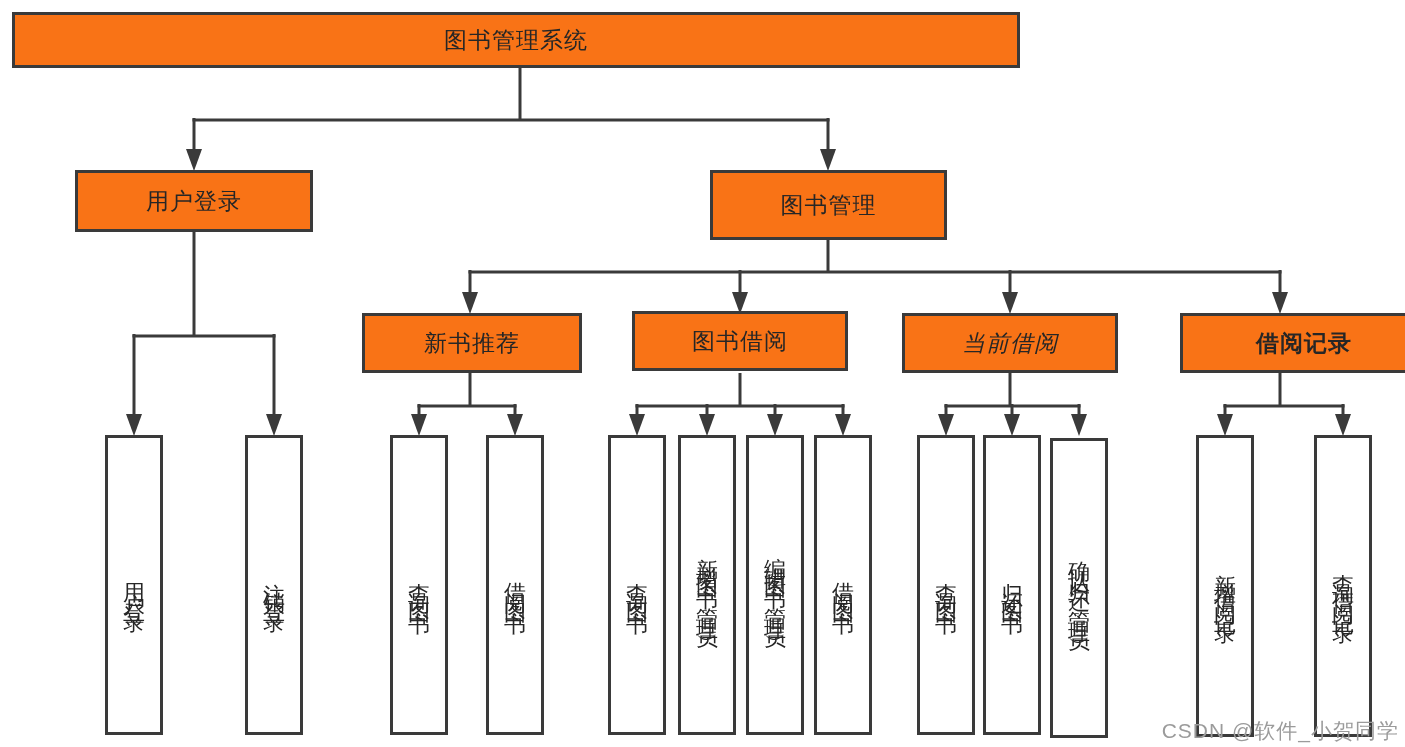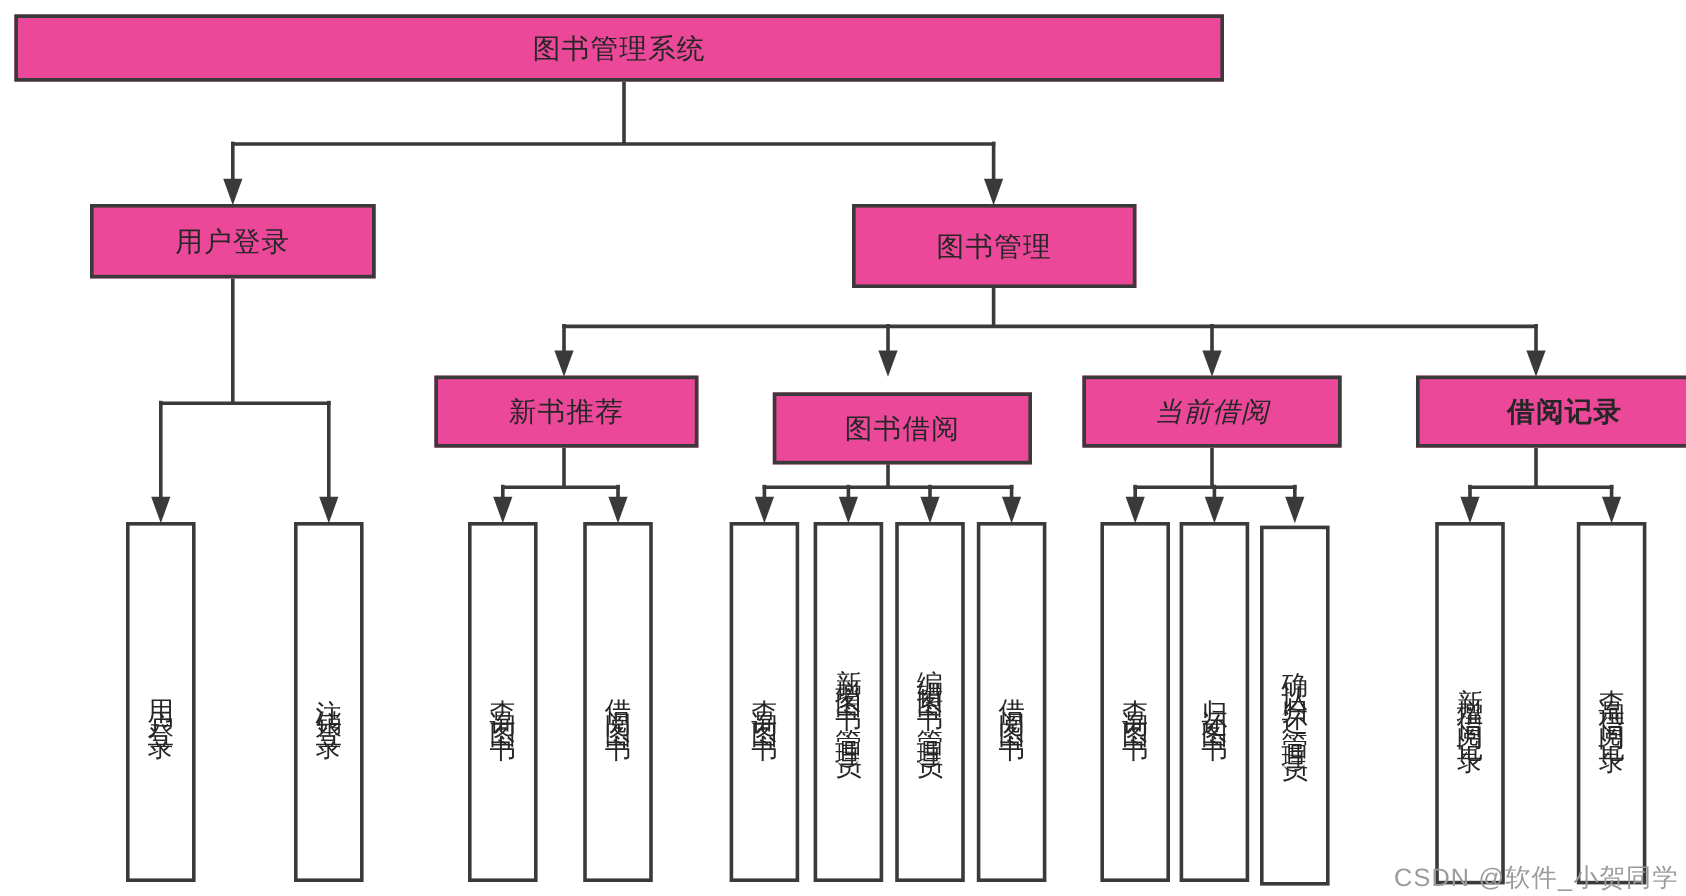--- a/index.html
+++ b/index.html
@@ -6,21 +6,21 @@
   html,body { margin:0; padding:0; background:#fff; }
   .stage {
     position:relative; width:1405px; height:747px;
     background:var(--background,#fff); overflow:hidden;
     font-family:"Liberation Sans","DejaVu Sans",sans-serif;
     color:var(--text,#262626);
   }
   svg.connectors { position:absolute; left:0; top:0; z-index:0; color:var(--line,#3a3a3a); }
   .node {
     position:absolute; box-sizing:border-box; z-index:1;
-    background:#ec4899; border:3px solid var(--line,#3a3a3a);
+    background:#f97316; border:3px solid var(--line,#3a3a3a);
     display:flex; align-items:center; justify-content:center;
     font-size:23px; letter-spacing:1px; white-space:nowrap;
   }
   .vnode {
     position:absolute; box-sizing:border-box; z-index:1;
     background:#fff; border:3px solid var(--line,#3a3a3a);
   }
   .vnode .vtext {
     position:absolute; top:50%; left:50%; transform:translate(-50%,-50%);
     writing-mode:vertical-rl; text-orientation:mixed;
@@ -110,21 +110,21 @@
   <div class="node" style="left:75px; top:170px; width:238px; height:62px;">
     <span>用户登录</span>
   </div>
   <div class="node" style="left:710px; top:170px; width:237px; height:70px;">
     <span>图书管理</span>
   </div>
 
   <div class="node" style="left:362px; top:313px; width:220px; height:60px;">
     <span>新书推荐</span>
   </div>
-  <div class="node" style="left:632px; top:327px; width:216px; height:60px;margin-left:12px;">
+  <div class="node" style="left:632px; top:311px; width:216px; height:60px;">
     <span>图书借阅</span>
   </div>
   <div class="node" style="left:902px; top:313px; width:216px; height:60px;font-style:italic;">
     <span>当前借阅</span>
   </div>
   <div class="node" style="left:1180px; top:313px; width:248px; height:60px;font-weight:bold;">
     <span>借阅记录</span>
   </div>
 
   <div class="vnode" style="left:105px; top:435px; width:58px; height:300px;">

